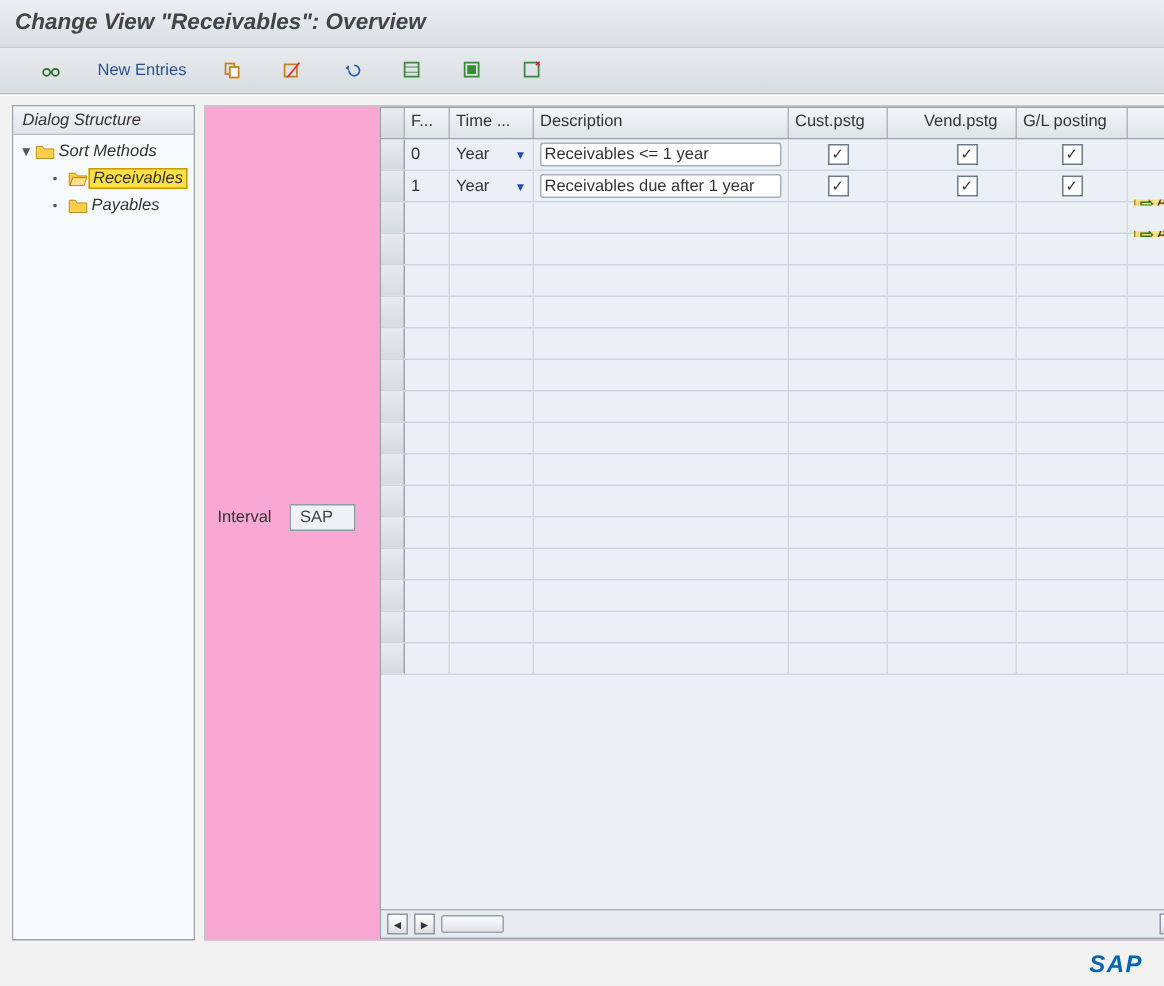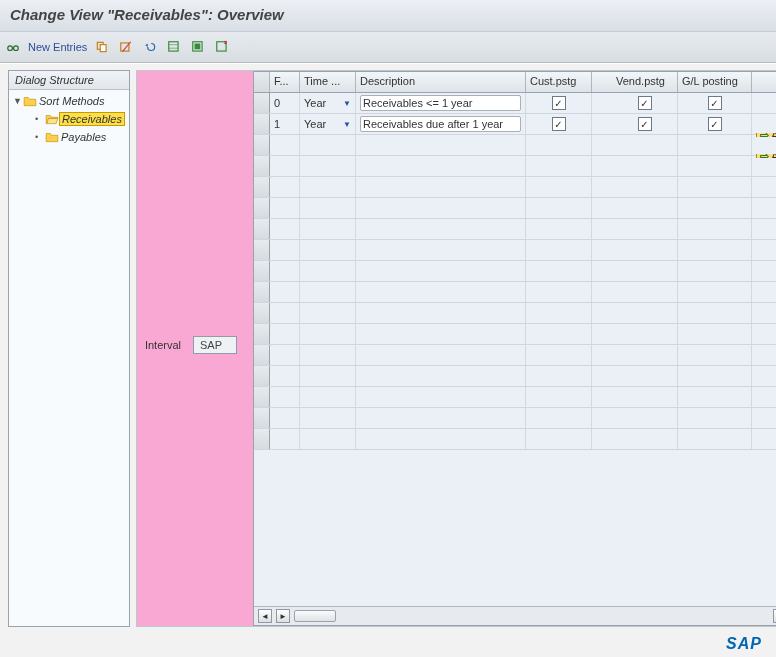--- a/index.html
+++ b/index.html
@@ -17,24 +17,24 @@
     background: linear-gradient(#ECEFF4, #D9DFE6);
     padding: 6px 10px 8px 10px;
     font-style: italic;
     font-weight: bold;
     font-size: 15px;
     color: #444;
     border-bottom: 1px solid #c8ccd0;
   }
   .toolbar {
     background: linear-gradient(#e7ebef, #d8dde1);
-    padding: 4px 4px;
-    display: flex;
-    align-items: center;
-    gap: 6px;
+    padding: 4px 25px;
+    display: flex;
+    align-items: center;
+    gap: 22px;
     border-bottom: 1px solid #b8bcc0;
     height: 22px;
     text-align: center;
   }
   .toolbar .tbtn {
     display: inline-flex;
     align-items: center;
     justify-content: center;
     cursor: pointer;
     height: 18px;

